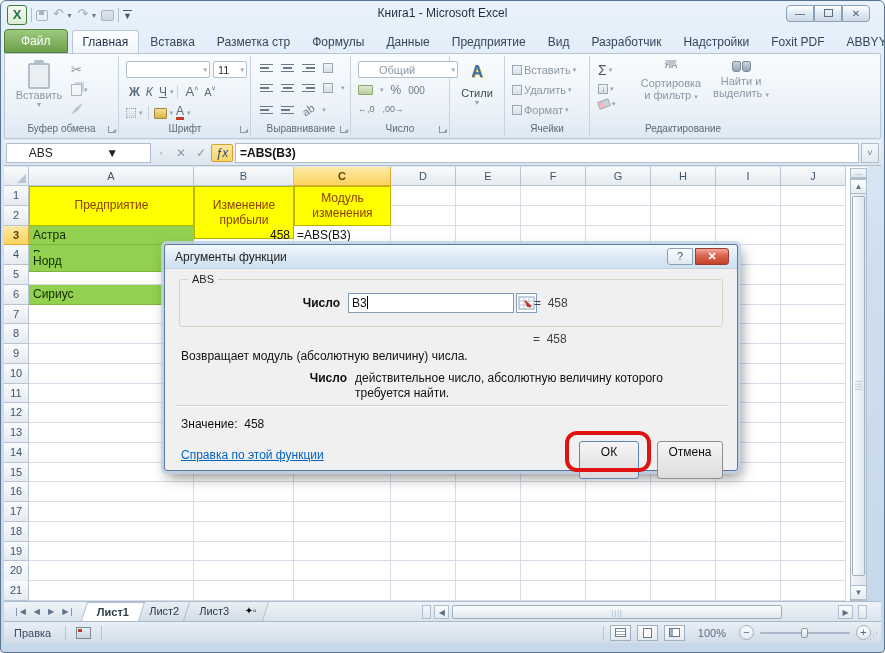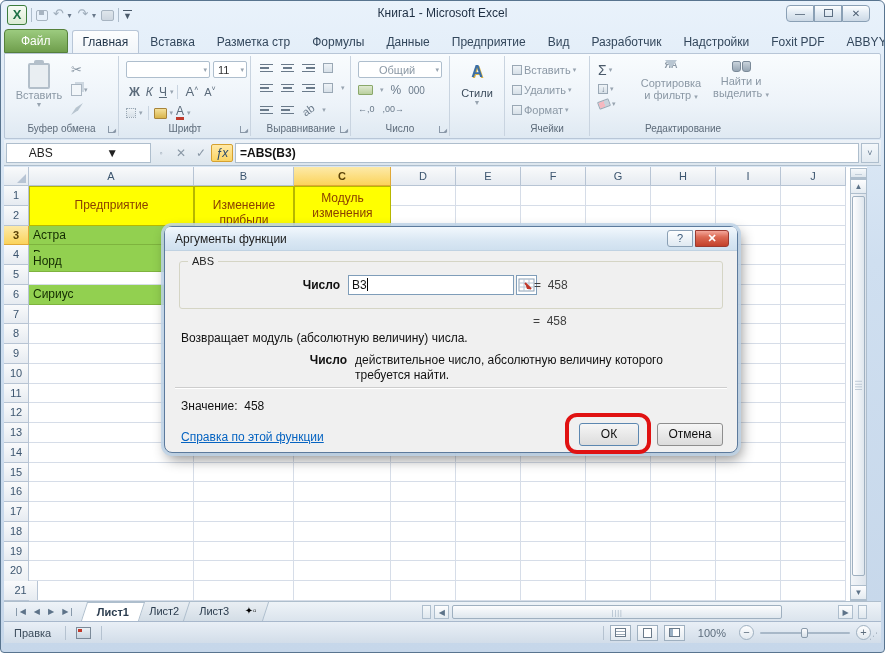--- a/index.html
+++ b/index.html
@@ -82,41 +82,41 @@
   .cell.number { justify-content:flex-end; padding-right:4px; }
   .cell.formula { padding-left:3px; }
   
   .scroll-v { position:absolute; background:linear-gradient(90deg,#f2f5f8,#dde4ec); border:1px solid #aebecd; }
   .arrowbox { position:absolute; background:linear-gradient(#fdfdfe,#e4ebf1); border:1px solid #aebecd; color:#5d7389; font-size:8px; text-align:center; }
   .thumb { position:absolute; background:linear-gradient(90deg,#fdfdfe,#dfe7ee); border:1px solid #9fb0c0; border-radius:2px; }
   .thumb.h { background:linear-gradient(#fdfdfe,#dfe7ee); }
   .grip { position:absolute; left:50%; top:50%; transform:translate(-50%,-50%); font-size:7px; color:#9fb0c0; letter-spacing:1px; }
   .splitbox { position:absolute; background:linear-gradient(#f6f9fb,#dfe7ee); border:1px solid #aebecd; }
   
-  #dialog { position:absolute; left:163px; top:225px; width:574px; height:227px;
-    background:#f0f0f0; border:1px solid #5c7a9c; border-radius:8px;
+  #dialog { position:absolute; left:163px; top:243px; width:574px; height:227px;
+    background:#f0f0f0; border:1px solid #5c7a9c; border-radius:3px;
     box-shadow:0 0 0 3px rgba(190,212,232,.85), 3px 6px 14px rgba(0,0,0,.45); z-index:20; }
   #dlg-title { position:absolute; left:0; top:0; right:0; height:24px; background:linear-gradient(#f2f8fd,#d9e7f3 60%,#cfe0ef); border-radius:5px 5px 0 0; border-bottom:1px solid #c0d2e2; }
   #dlg-title span { position:absolute; left:10px; top:5px; font-size:12px; color:#1d1d1d; }
   #dlg-help { position:absolute; right:44px; top:3px; width:26px; height:17px; border:1px solid #8aa0b5; border-radius:3px 0 0 3px; background:linear-gradient(#fdfefe,#dfe9f2); text-align:center; font-size:11px; color:#3b5a7a; line-height:15px; }
   #dlg-close { position:absolute; right:8px; top:3px; width:34px; height:17px; border:1px solid #9a3a30; border-radius:0 3px 3px 0; background:linear-gradient(#f4a79a,#dc6a54 40%,#c3402a); color:#fff; text-align:center; font-size:11px; font-weight:bold; line-height:15px; }
   .grp { position:absolute; left:14px; right:14px; top:34px; height:48px; border:1px solid #d5d5c5; border-radius:3px; }
   .grp > b { position:absolute; left:8px; top:-7px; background:#f0f0f0; padding:0 4px; font-size:11px; font-weight:normal; color:#222; }
   .arg-label { position:absolute; left:96px; top:16px; width:64px; text-align:right; font-size:12px; font-weight:bold; color:#111; }
   .arg-input { position:absolute; left:168px; top:13px; width:166px; height:20px; background:#fff; border:1px solid #7f9db9; font-size:12px; padding:2px 3px; color:#111; }
   .caret { display:inline-block; width:1px; height:13px; background:#000; vertical-align:-2px; }
   .range-btn { position:absolute; left:336px; top:13px; width:21px; height:20px; border:1px solid #7f9db9; background:#fff; }
   .eqres { position:absolute; font-size:12px; color:#404040; }
   #dlg-desc { position:absolute; left:16px; top:104px; font-size:12px; color:#111; }
   #arg-help-label { position:absolute; left:118px; top:126px; width:64px; text-align:right; font-size:12px; font-weight:bold; color:#111; }
   #arg-help-text { position:absolute; left:190px; top:126px; width:360px; font-size:12px; color:#111; line-height:15px; }
   #dlg-sep { position:absolute; left:10px; right:10px; top:160px; height:1px; background:#cdcdcd; box-shadow:0 1px 0 #fff; }
   #value-row { position:absolute; left:16px; top:172px; font-size:12px; color:#111; }
   #help-link { position:absolute; left:16px; top:203px; font-size:12px; color:#0563c1; text-decoration:underline; }
-  .dlg-btn { position:absolute; top:196px; height:23px; background:linear-gradient(#f6f6f6,#eaeaea 45%,#dcdcdc); border:1px solid #8e8e8e; border-radius:3px; font-size:12px; color:#111; text-align:center; line-height:21px; }
+  .dlg-btn { position:absolute; top:196px; height:38px; background:linear-gradient(#f6f6f6,#eaeaea 45%,#dcdcdc); border:1px solid #8e8e8e; border-radius:3px; font-size:12px; color:#111; text-align:center; line-height:21px; }
   #ok-btn { left:414px; width:60px; border-color:#5c87b0; }
   #cancel-btn { left:492px; width:66px; }
   #red-ring { position:absolute; left:400px; top:186px; width:86px; height:41px; border:4px solid #e01212; border-radius:12px; z-index:5; }
   
   #sheetbar { position:absolute; left:3px; right:3px; top:600px; height:20px; background:linear-gradient(#eef3f8,#dbe4ed); border-top:1px solid #aebecd; display:flex; align-items:stretch; }
   .navbtns { display:flex; align-items:center; gap:2px; padding:0 6px; }
   .navbtn { font-size:8px; color:#5d7389; padding:2px 3px; }
   .sheettab { position:relative; font-size:11px; color:#2b3c4e; padding:3px 12px 2px; border-left:1px solid #aebecd; border-right:1px solid #aebecd; background:linear-gradient(#e9eef3,#d3dde6); transform:skewX(-18deg); margin-right:-6px; }
   .sheettab > span { display:inline-block; transform:skewX(18deg); }
   .sheettab.active { background:#fff; font-weight:bold; z-index:2; border-top:1px solid #aebecd; }
@@ -284,21 +284,21 @@
             <i></i>
           </span>
         <span style="font-size:11px;color:#6a7a8a;transform:rotate(-35deg);">ab</span>
           <span class="dd">▾</span>
       </div>
       <div class="rlabel">Выравнивание</div>
       <div class="launcher"></div>
     </div>
 
     <div class="rgroup" style="left:346px;width:99px;">
-      <div class="combo" style="position:absolute;left:7px;top:5px;width:84px;color:#8b98a5;padding-left:20px;">
+      <div class="combo" style="position:absolute;left:7px;top:5px;width:100px;color:#8b98a5;padding-left:20px;">
           <span>Общий</span>
           <span class="dd">▾</span>
         </div>
       <div style="position:absolute;left:7px;top:27px;display:flex;gap:7px;align-items:center;">
         <span class="money-icon"></span>
           <span class="dd">▾</span>
         <span style="font-size:12px;color:#6a7a8a;">%</span>
         <span style="font-size:10px;color:#6a7a8a;">000</span>
       </div>
       <div style="position:absolute;left:7px;top:48px;display:flex;gap:8px;align-items:center;font-size:9px;color:#6a7a8a;">
@@ -408,21 +408,21 @@
       <div class="rowhdr" style="left: 0px; top: 216.6px; width: 25px; height: 19.76px; line-height: 19.76px;">11</div>
       <div class="rowhdr" style="left: 0px; top: 236.36px; width: 25px; height: 19.76px; line-height: 19.76px;">12</div>
       <div class="rowhdr" style="left: 0px; top: 256.12px; width: 25px; height: 19.76px; line-height: 19.76px;">13</div>
       <div class="rowhdr" style="left: 0px; top: 275.88px; width: 25px; height: 19.76px; line-height: 19.76px;">14</div>
       <div class="rowhdr" style="left: 0px; top: 295.64px; width: 25px; height: 19.76px; line-height: 19.76px;">15</div>
       <div class="rowhdr" style="left: 0px; top: 315.4px; width: 25px; height: 19.76px; line-height: 19.76px;">16</div>
       <div class="rowhdr" style="left: 0px; top: 335.16px; width: 25px; height: 19.76px; line-height: 19.76px;">17</div>
       <div class="rowhdr" style="left: 0px; top: 354.92px; width: 25px; height: 19.76px; line-height: 19.76px;">18</div>
       <div class="rowhdr" style="left: 0px; top: 374.68px; width: 25px; height: 19.76px; line-height: 19.76px;">19</div>
       <div class="rowhdr" style="left: 0px; top: 394.44px; width: 25px; height: 31px; line-height: 19.76px;">20</div>
-      <div class="rowhdr" style="left: 0px; top: 414.2px; width: 34px; height: 19.76px; line-height: 19.76px;">21</div>
+      <div class="rowhdr" style="left: 0px; top: 414.2px; width: 25px; height: 19.76px; line-height: 19.76px;">21</div>
       <div class="gridline" style="left: 189px; top: 19px; width: 1px; height: 414.96px;"></div>
       <div class="gridline" style="left: 289px; top: 19px; width: 1px; height: 414.96px;"></div>
       <div class="gridline" style="left: 386px; top: 19px; width: 1px; height: 414.96px;"></div>
       <div class="gridline" style="left: 451px; top: 19px; width: 1px; height: 414.96px;"></div>
       <div class="gridline" style="left: 516px; top: 19px; width: 1px; height: 414.96px;"></div>
       <div class="gridline" style="left: 581px; top: 19px; width: 1px; height: 414.96px;"></div>
       <div class="gridline" style="left: 646px; top: 19px; width: 1px; height: 414.96px;"></div>
       <div class="gridline" style="left: 711px; top: 19px; width: 1px; height: 414.96px;"></div>
       <div class="gridline" style="left: 776px; top: 19px; width: 1px; height: 414.96px;"></div>
       <div class="gridline" style="left: 841px; top: 19px; width: 1px; height: 414.96px;"></div>

